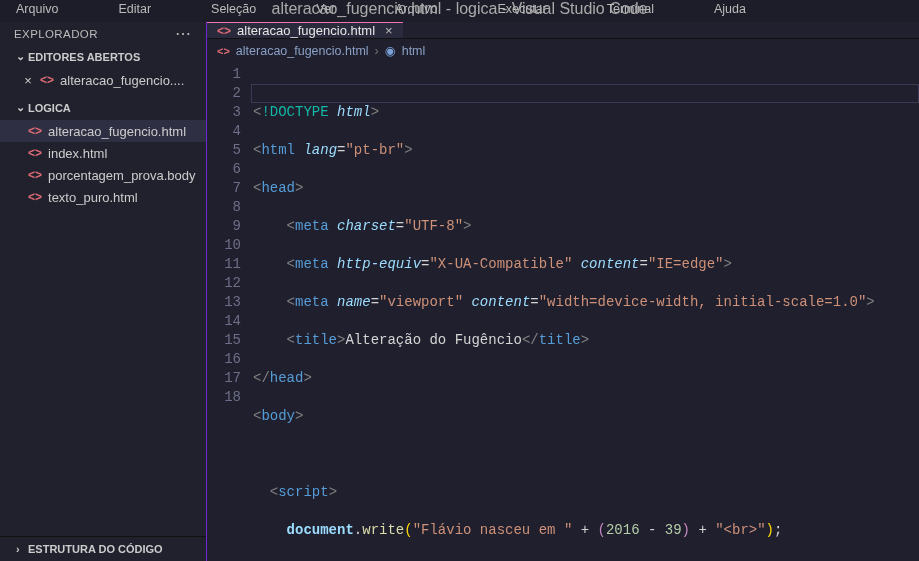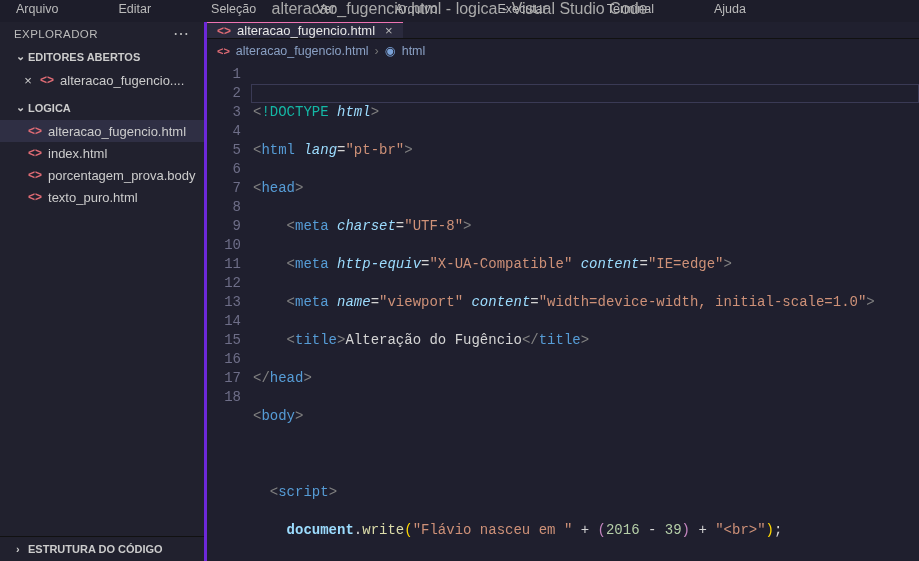--- a/index.html
+++ b/index.html
@@ -1,21 +1,21 @@
 <!DOCTYPE html>
 <html><head>
 <meta charset="utf-8">
 <style>
   * { margin: 0; padding: 0; box-sizing: border-box; }
   body { font-family: "Segoe UI", Arial, sans-serif; font-size: 13px; background: #1e1e2e; color: #ccc; overflow: hidden; width: 919px; height: 561px; }
   .menubar { display: flex; align-items: flex-start; height: 22px; background: #1d1d2a; padding: 0 8px; gap: 44px; }
   .menubar .menu { padding: 2px 8px; color: #bbb; cursor: pointer; font-size: 12.5px; }
   .menubar .title { margin-left: auto; margin-right: auto; position: absolute; left: 50%; transform: translateX(-50%); color: #aaa; font-size: 16px; white-space: nowrap; }
   .main { display: flex; height: calc(100% - 22px); }
-  .sidebar { width: 207px; background: #21212e; color: #ccc; display: flex; flex-direction: column; border-right: 3px solid #6d28d9; }
+  .sidebar { width: 207px; background: #21212e; color: #ccc; display: flex; flex-direction: column; border-right: 1px solid #6d28d9; }
   .sidebar-header { display: flex; align-items: center; justify-content: space-between; padding: 6px 14px; font-size: 11.5px; letter-spacing: .4px; color: #bbb; }
   .dots { color: #bbb; font-size: 16px; letter-spacing: 1px; line-height: 10px; }
   .section { font-size: 11px; font-weight: 700; color: #ccc; padding: 4px 8px 4px 16px; display: flex; align-items: center; gap: 4px; cursor: pointer; }
   .chev { display: inline-block; width: 8px; color: #ccc; }
   .filelist { padding: 2px 0 6px; }
   .row { display: flex; align-items: center; gap: 6px; padding: 2px 8px 2px 28px; height: 22px; cursor: pointer; font-size: 13px; color: #ccc; }
   .row.active { background: #2f2f44; }
   .row .close { width: 12px; color: #ccc; text-align: center; }
   .row .icon { color: #e06c75; font-size: 12px; font-weight: 700; }
   .row.indent { padding-left: 22px; }

